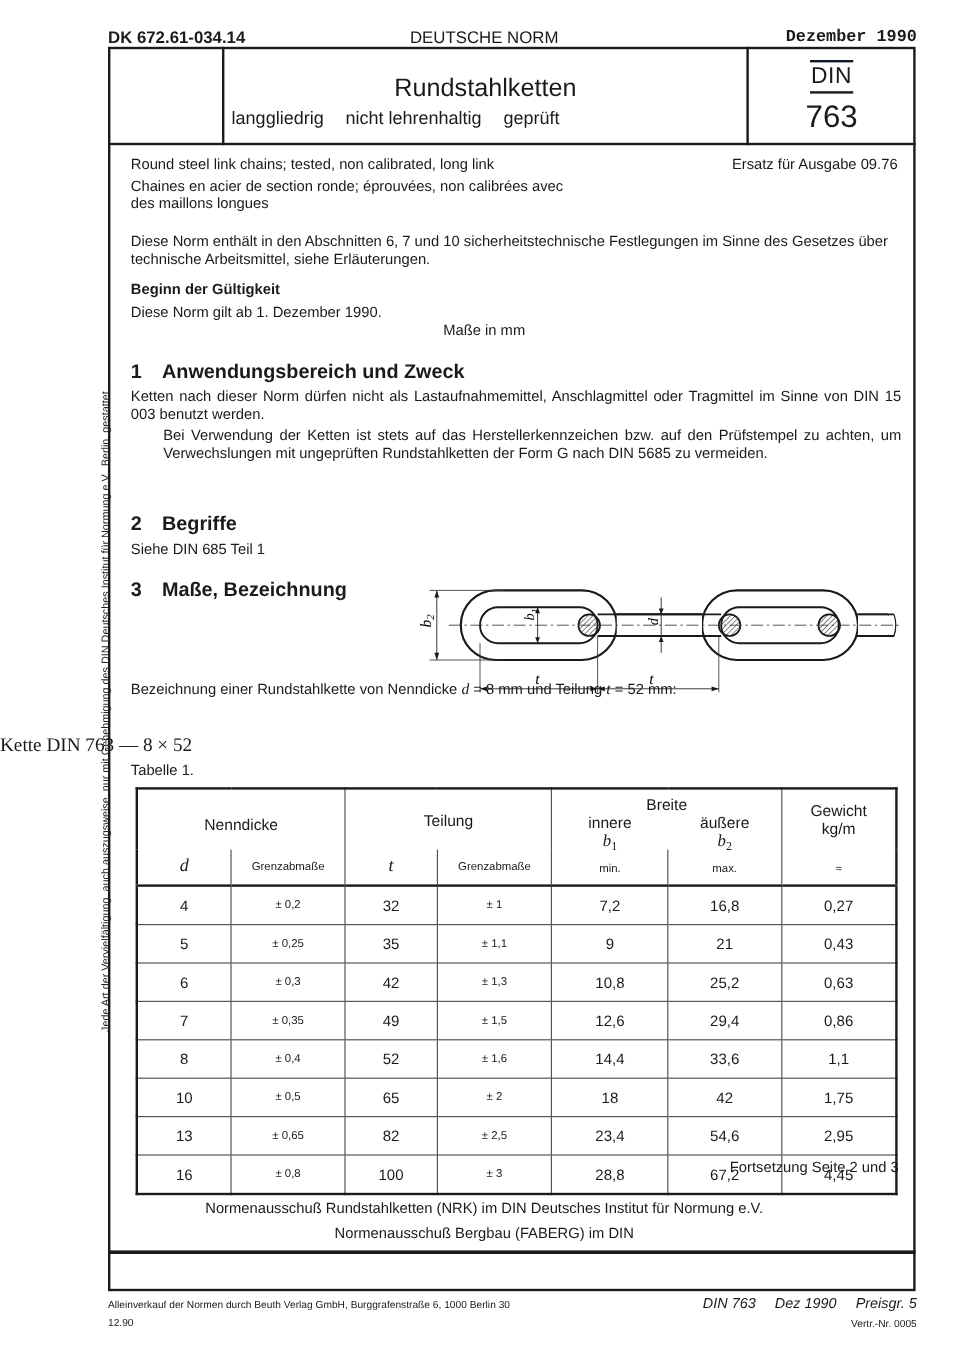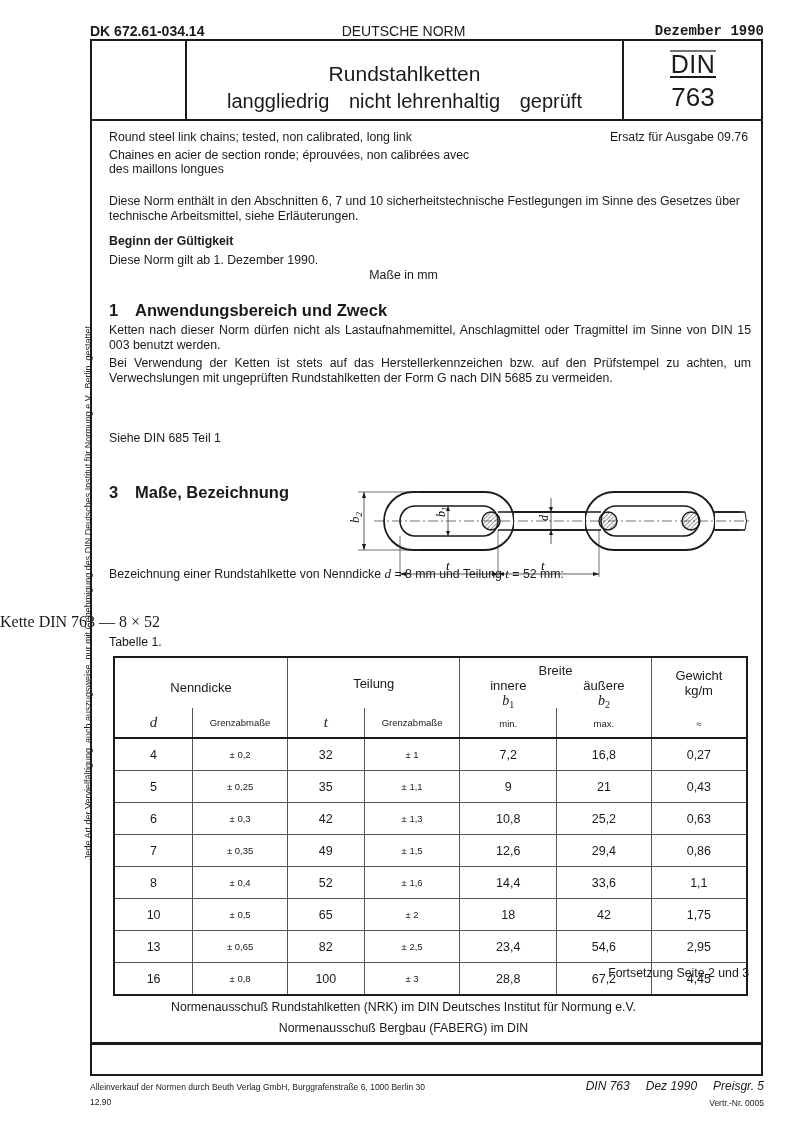--- a/index.html
+++ b/index.html
@@ -9,24 +9,24 @@
   .topline { top:22px; font-size:14px; line-height:18px; }
   #dk { left:90px; font-weight:bold; }
   #norm { left:0; width:807px; text-align:center; }
   #date { right:43px; font-weight:bold;font-family:Liberation Mono, monospace; }
 
   .frame { left:90px; top:39px; width:673px; height:1037px; border:2px solid #1a1a1a; box-sizing:border-box; }
   .hdr-bottom { left:90px; top:119px; width:673px; height:2px; background:#1a1a1a; }
   .vdiv { width:2px; background:#1a1a1a; top:39px; height:82px; }
 
   .title { left:186px; width:437px; top:61px; text-align:center; font-size:21px; line-height:26px; }
-  .subtitle { left:186px; width:437px; top:90px; text-align:center; font-size:20px; word-spacing:0; }
+  .subtitle { left:186px; width:437px; top:90px; font-size:15px; word-spacing:0; }
   .subtitle span { margin:0 7px; }
   .din-box { left:625px; width:136px; top:50px; text-align:center; }
-  .din-word { display:inline-block; font-size:25px; line-height:24px; border-top:2px solid #737373; border-bottom:2px solid #1a1a1a; padding:0 1px; letter-spacing:0.5px; }
+  .din-word { display:inline-block; font-size:19px; line-height:24px; border-top:2px solid #0f172a; border-bottom:2px solid #1a1a1a; padding:0 1px; letter-spacing:0.5px; }
   .din-num { font-size:26px; line-height:30px; margin-top:4px; }
 
   .p { font-size:12.3px; line-height:15px; }
   .left-col { left:109px; width:642px; }
   h2 { margin:0; font-size:16.5px; font-weight:bold; line-height:20px; }
   h2 .num { display:inline-block; width:26px; }
 
   .bold { font-weight:bold; }
 
   .sidenote { left:83px; top:860px; transform-origin:0 0; transform:rotate(-90deg); font-size:9px; white-space:nowrap; color:#222; }
@@ -77,24 +77,25 @@
 <div class="abs p" style="left:109px; top:162px;">des maillons longues</div>
 
 <div class="abs p left-col" style="top:194px;">Diese Norm enthält in den Abschnitten 6, 7 und 10 sicherheitstechnische Festlegungen im Sinne des Gesetzes über technische Arbeitsmittel, siehe Erläuterungen.</div>
 <div class="abs p bold" style="left:109px; top:234px;">Beginn der Gültigkeit</div>
 <div class="abs p" style="left:109px; top:253px;">Diese Norm gilt ab 1. Dezember 1990.</div>
 <div class="abs p" style="left:0; width:807px; top:268px; text-align:center;">Maße in mm</div>
 
 <div class="abs left-col" style="top:300px;">
   <h2><span class="num">1</span><span>Anwendungsbereich und Zweck</span></h2>
   <div class="p" style="margin-top:3px; text-align:justify;">Ketten nach dieser Norm dürfen nicht als Lastaufnahmemittel, Anschlagmittel oder Tragmittel im Sinne von DIN 15 003 benutzt werden.</div>
-  <div class="p" style="margin-top:3px; text-align:justify;">Bei Verwendung der Ketten ist stets auf das Herstellerkennzeichen bzw. auf den Prüfstempel zu achten, um Verwechslungen mit ungeprüften Rundstahlketten der Form G nach DIN 5685 zu vermeiden.</div>
+  <div class="p" style="margin-top:3px; text-align:justify;margin-left:27px;">Bei Verwendung der Ketten ist stets auf das Herstellerkennzeichen bzw. auf den Prüfstempel zu achten, um Verwechslungen mit ungeprüften Rundstahlketten der Form G nach DIN 5685 zu vermeiden.</div>
 </div>
 
 <div class="abs left-col" style="top:427px;">
+  <h2><span class="num">2</span><span>Begriffe</span></h2>
   <div class="p" style="margin-top:4px;">Siehe DIN 685 Teil 1</div>
 </div>
 
 <div class="abs" style="left:109px; top:482px;">
   <h2><span class="num">3</span><span>Maße, Bezeichnung</span></h2>
 </div>
 
 <svg class="abs" style="left:340px; top:480px;" width="425" height="100" viewBox="0 0 425 100">
   <defs>
     <pattern id="hatch" patternUnits="userSpaceOnUse" width="3" height="3" patternTransform="rotate(45)">

